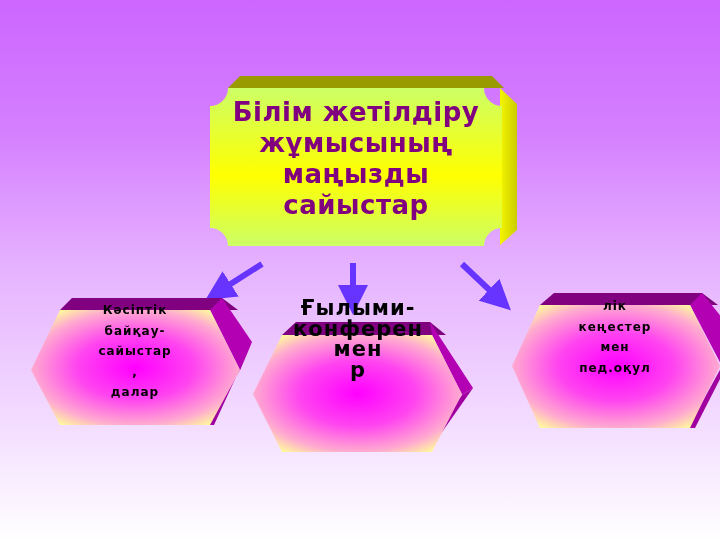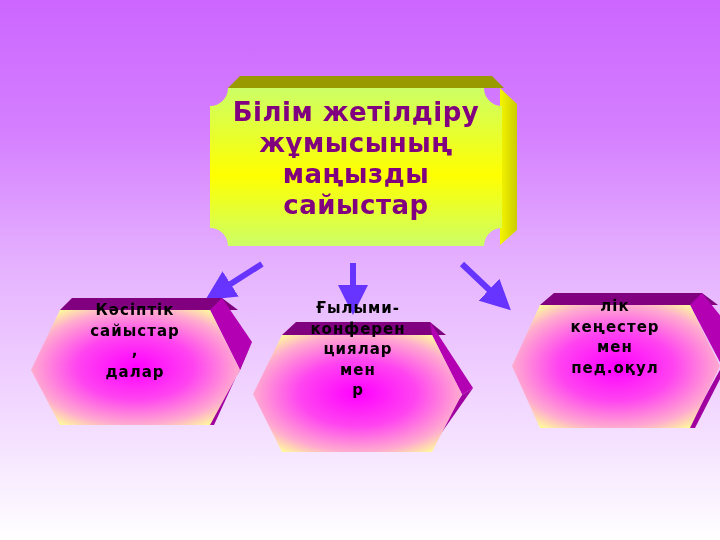--- a/index.html
+++ b/index.html
@@ -9,21 +9,21 @@
       font-family: "DejaVu Sans", sans-serif;
     }
     svg.shape { position: absolute; left: 0; top: 0; overflow: visible; }
     .title-text {
       position: absolute; left: 212px; top: 97px; width: 288px;
       text-align: center; color: #800080; font-weight: bold;
       font-size: 26px; line-height: 31px; letter-spacing: 0.5px;
     }
     .hex-text {
       position: absolute; text-align: center; color: #000;
-      font-weight: bold; font-size: 15px; line-height: 20.5px; letter-spacing: 1px;
+      font-weight: bold; font-size: 12px; line-height: 20.5px; letter-spacing: 1px;
     }
   </style>
 </head>
 <body>
 
 <svg class="shape" width="720" height="540">
   <defs>
     <linearGradient id="titleFace" x1="0" y1="0" x2="0" y2="1">
       <stop offset="0" stop-color="#ccff66"></stop>
       <stop offset="0.55" stop-color="#ffff00"></stop>
@@ -81,29 +81,29 @@
 
 <div class="title-text">
   <div>Білім жетілдіру</div>
   <div>жұмысының</div>
   <div>маңызды</div>
   <div>сайыстар</div>
 </div>
 
 <div class="hex-text" style="left:60px; top:300px; width:150px;">
   <div>Кәсіптік</div>
+  <div>байқау-</div>
   <div>сайыстар</div>
   <div>,</div>
   <div>далар</div>
 </div>
 
-<div class="hex-text" style="left:283px; top:298px; width:150px; font-size:15px; line-height:20.5px;">
+<div class="hex-text" style="left:283px; top:298px; width:150px; font-size:21px; line-height:20.5px;">
   <div>Ғылыми-</div>
   <div>конферен</div>
-  <div>циялар</div>
   <div>мен</div>
   <div>р</div>
 </div>
 
 <div class="hex-text" style="left:540px; top:296px; width:150px;">
   <div>лік</div>
   <div>кеңестер</div>
   <div>мен</div>
   <div>пед.оқул</div>
 </div>

